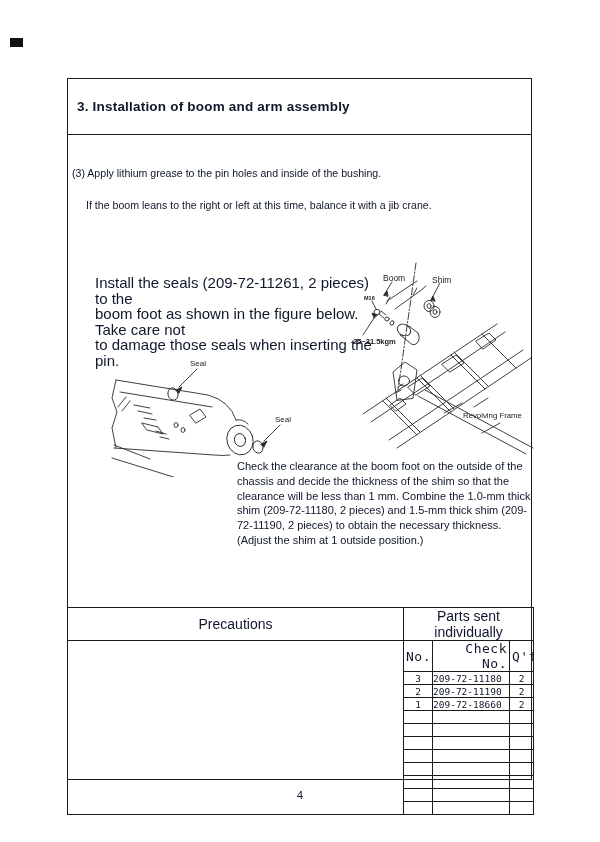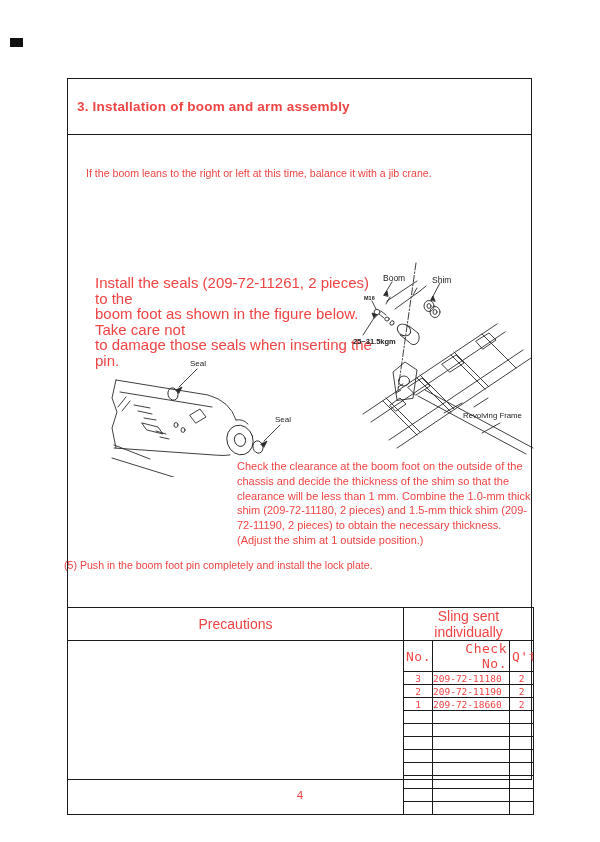--- a/index.html
+++ b/index.html
@@ -1,18 +1,18 @@
 <!DOCTYPE html>
 <html><head>
 <meta charset="utf-8">
 <style>
   html,body{margin:0;padding:0;background:#ffffff;}
   #page{
     position:relative;width:600px;height:842px;background:#ffffff;
-    font-family:"Liberation Sans",sans-serif;color:#ef4444;overflow:hidden;
+    font-family:"Liberation Sans",sans-serif;color:#0f172a;overflow:hidden;
   }
   .scan-mark{position:absolute;left:10px;top:38px;width:13px;height:9px;background:#111;}
   #frame{
     position:absolute;left:67px;top:78px;width:465px;height:702px;
     border:1.6px solid #1a1a1a;box-sizing:border-box;
   }
   #title-box{
     position:absolute;left:0;top:0;width:100%;height:56px;
     border-bottom:1.6px solid #1a1a1a;box-sizing:border-box;
     display:flex;align-items:center;
@@ -47,20 +47,21 @@
 
   <div id="frame">
 
     <div id="title-box">
       <span class="t">3. Installation of boom and arm assembly</span>
     </div>
 
   </div>
 
   <div id="steps">
+    <div>(3) Apply lithium grease to the pin holes and inside of the bushing.</div>
     <div class="indent">If the boom leans to the right or left at this time, balance it with a jib crane.</div>
   </div>
 
   <div id="fig-note">Install the seals (209-72-11261, 2 pieces) to the
 boom foot as shown in the figure below.  Take care not
 to damage those seals when inserting the pin.</div>
 
   <svg id="figure-svg" width="450" height="222" viewBox="0 0 450 222" fill="none" stroke="#2a2a2a" stroke-width="0.9" stroke-linecap="round">
 
     <g>
@@ -161,33 +162,32 @@
     </g>
   </svg>
 
   <div id="clearance-note">Check the clearance at the boom foot on the outside of the
 chassis and decide the thickness of the shim so that the
 clearance will be less than 1 mm.  Combine the 1.0-mm thick
 shim (209-72-11180, 2 pieces) and 1.5-mm thick shim (209-
 72-11190, 2 pieces) to obtain the necessary thickness.
 (Adjust the shim at 1 outside position.)</div>
 
-  <div id="step5">(5) Push in the boom foot pin completely and install the lock plate.</div>
 
   <table id="parts-table">
     <colgroup>
       <col style="width:336px">
         <col style="width:29px">
         <col style="width:77px">
         <col style="width:24px">
     </colgroup>
     <tbody>
         <tr style="height:15px">
       <td class="hdr">Precautions</td>
-      <td class="hdr" colspan="3">Sling sent individually</td>
+      <td class="hdr" colspan="3">Parts sent individually</td>
     </tr>
     <tr style="height:15px">
       <td class="blank-big" rowspan="12"></td>
       <td class="sub">No.</td>
       <td class="sub">Check No.</td>
       <td class="sub">Q'ty</td>
     </tr>
     <tr style="height:13px">
       <td class="num">3</td>
       <td class="pn">209-72-11180</td>

